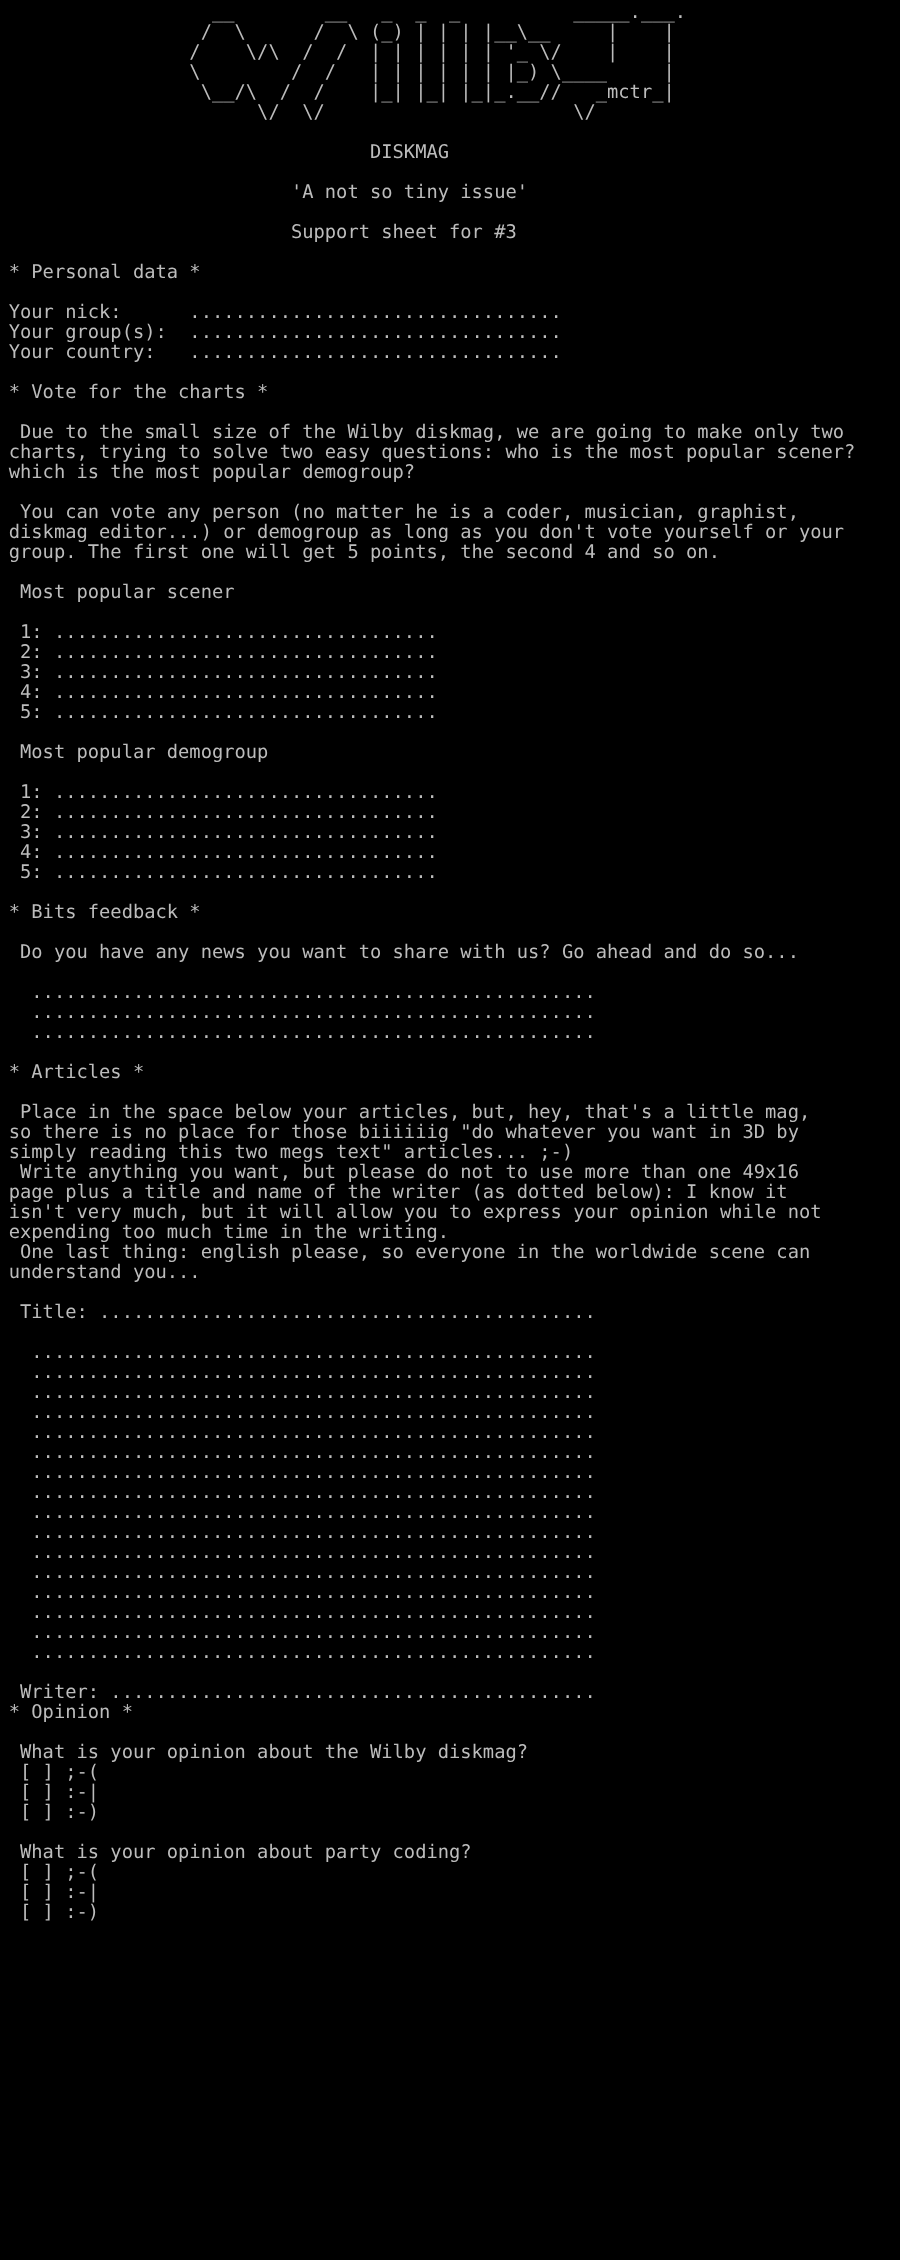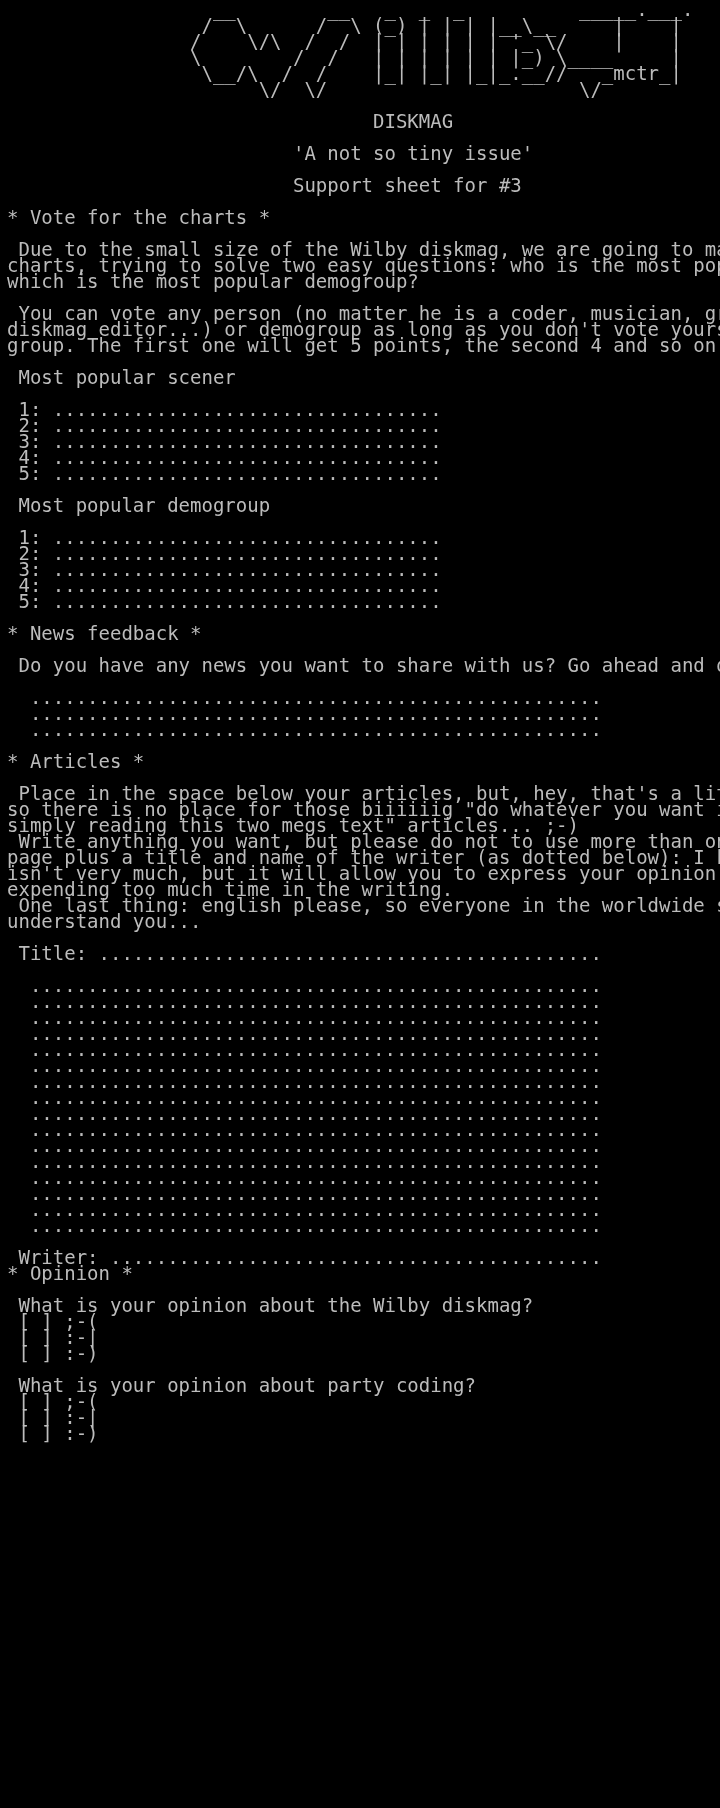--- a/index.html
+++ b/index.html
@@ -12,21 +12,21 @@
     width: 720px;
     height: 1808px;
     overflow: hidden;
     background: #000000;
     padding: 1px 0 0 7px;
     box-sizing: border-box;
   }
   pre.tline {
     margin: 0;
     font-family: "DejaVu Sans Mono", monospace;
-    font-size: 19px;
+    font-size: 15px;
     line-height: 16px;
     color: #bcbcbc;
     white-space: pre;
   }
 </style>
 </head>
 <body>
 
 <div class="screen">
   <pre class="tline">                  __        __   _  _  _          _____.___.
@@ -34,20 +34,27 @@
                 /    \/\  /  /  | | | | | | '_ \/    |    |
                 \        /  /   | | | | | | |_) \____     |
                  \__/\  /  /    |_| |_| |_|_.__//   _mctr_|
                       \/  \/                      \/
 
                                 DISKMAG
 
                          'A not so tiny issue'
 
                          Support sheet for #3
+
+</pre>
+  <pre class="tline">* Personal data *
+
+Your nick:      .................................
+Your group(s):  .................................
+Your country:   .................................
 
 </pre>
   <pre class="tline">* Vote for the charts *
 
  Due to the small size of the Wilby diskmag, we are going to make only two
 charts, trying to solve two easy questions: who is the most popular scener?
 which is the most popular demogroup?
 
  You can vote any person (no matter he is a coder, musician, graphist,
 diskmag editor...) or demogroup as long as you don't vote yourself or your
@@ -63,21 +70,21 @@
 
  Most popular demogroup
 
  1: ..................................
  2: ..................................
  3: ..................................
  4: ..................................
  5: ..................................
 
 </pre>
-  <pre class="tline">* News feedback *
+  <pre class="tline">* Bits feedback *
 
  Do you have any news you want to share with us? Go ahead and do so...
 
   ..................................................
   ..................................................
   ..................................................
 
 </pre>
   <pre class="tline">* Articles *
 

